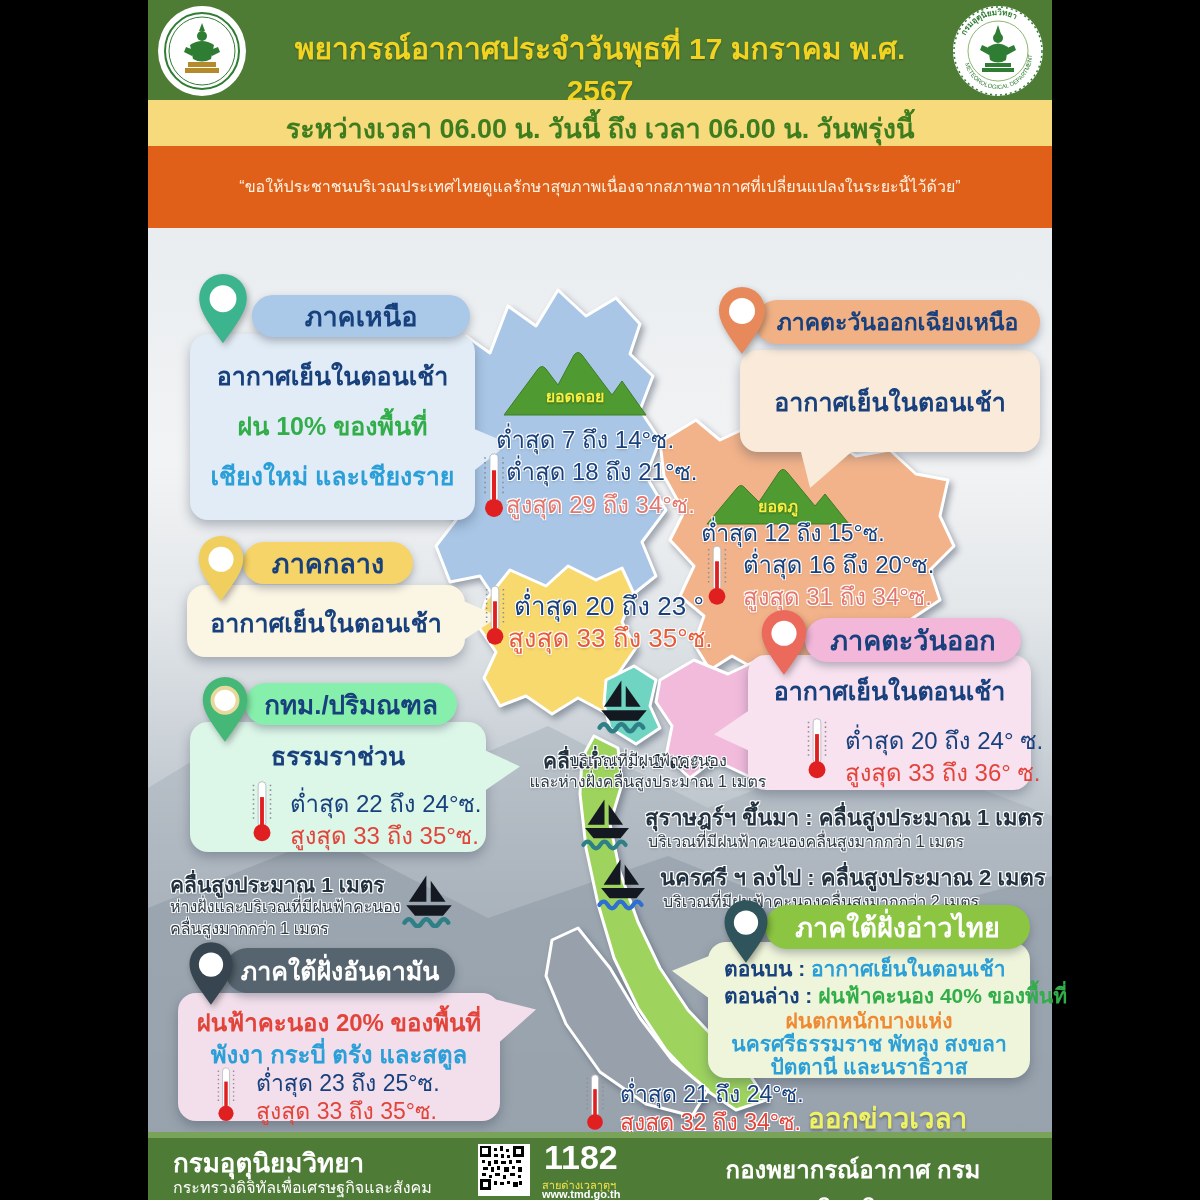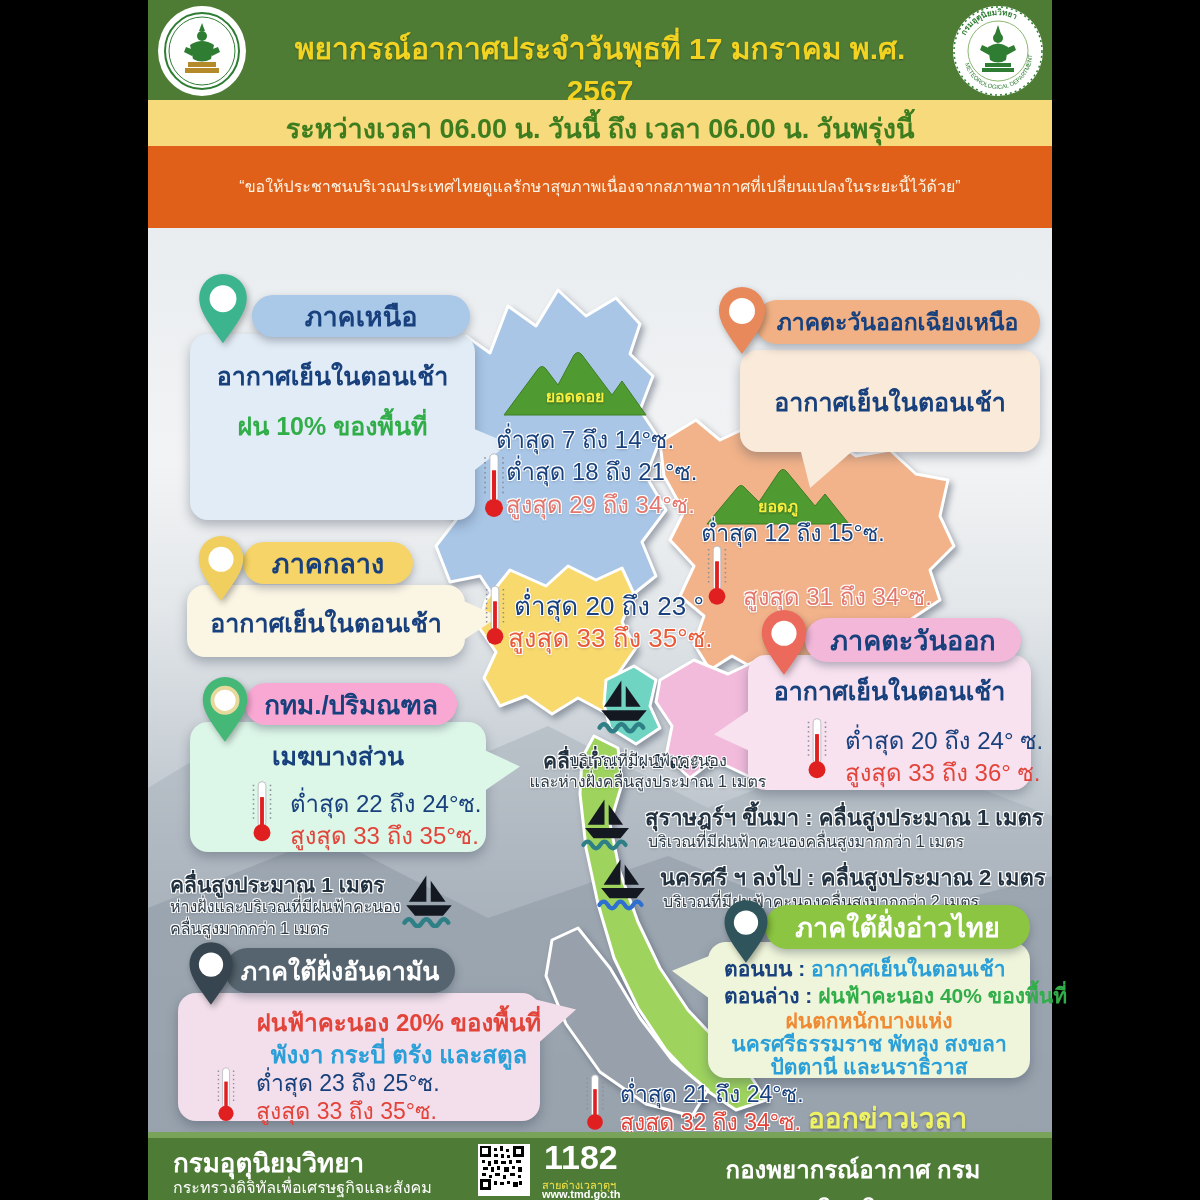--- a/index.html
+++ b/index.html
@@ -106,20 +106,21 @@
           <path d="M446,508 L470,520 L474,556 L462,596 L472,644 L490,694 L512,740 L540,782 L572,816 L600,844 L618,872 L588,882 L552,858 L518,822 L490,780 L466,730 L450,676 L438,620 L432,566 L434,530 Z" fill="#9ed45e"></path>
           <path d="M430,700 L462,740 L492,790 L524,832 L560,862 L544,888 L498,876 L452,844 L418,796 L398,748 L404,712 Z" fill="#98a1ab"></path>
         </g>
       </svg>
     </div>
 
     <div class="cbox" style="left:42px;top:334px;width:285px;height:186px;background:#e2ecf6;">
       <div class="tail" style="right:-34px;top:92px;width:42px;height:50px;background:#e2ecf6;clip-path:polygon(0 0,0 100%,100% 35%);"></div>
       <div class="clines navy" style="top:22px;font-size:25px;">อากาศเย็นในตอนเช้า</div>
       <div class="clines grn" style="top:72px;font-size:25px;">ฝน 10% ของพื้นที่</div>
+      <div class="clines blu" style="top:122px;font-size:25px;">เชียงใหม่ และเชียงราย</div>
     </div>
     <div class="pill" style="left:104px;top:295px;width:218px;height:42px;background:#aac8e8;color:#17407c;font-size:27px;">
       <span>ภาคเหนือ</span>
     </div>
     <div class="abs" style="left:44px;top:270px;width:62px;height:76px;filter:drop-shadow(2px 3px 3px rgba(0,0,0,.3));">
       <svg viewBox="0 0 60 72" width="62" height="76">
           <path d="M30,70 C14,48 7,38 7,26 a23,23 0 1,1 46,0 C53,38 46,48 30,70 Z" fill="#3cb48e"></path>
           <circle cx="30" cy="27" r="13" fill="#fff"></circle>
         </svg>
     </div>
@@ -172,20 +173,21 @@
       <svg viewBox="0 0 44 84" width="34" height="64">
         <g stroke="#8a9099" stroke-width="2" stroke-dasharray="2 4">
             <line x1="11" y1="8" x2="11" y2="52"></line>
             <line x1="33" y1="8" x2="33" y2="52"></line>
           </g>
         <rect x="17" y="4" width="10" height="58" rx="5" fill="#fff" stroke="#aab0b8"></rect>
         <rect x="19.5" y="24" width="5" height="40" fill="#e02020"></rect>
         <circle cx="22" cy="70" r="11" fill="#e02020"></circle>
       </svg>
     </div>
+    <div class="map-temp navy outline" style="left:595px;top:545px;font-size:24px;">ต่ำสุด 16 ถึง 20°ซ.</div>
     <div class="map-temp salmon outline" style="left:595px;top:577px;font-size:24px;">สูงสุด 31 ถึง 34°ซ.</div>
 
     <div class="cbox" style="left:39px;top:585px;width:278px;height:72px;background:#fbf5e4;">
       <div class="tail" style="right:-34px;top:14px;width:40px;height:44px;background:#fbf5e4;clip-path:polygon(0 0,0 100%,100% 40%);"></div>
       <div class="clines navy" style="top:18px;font-size:25px;">อากาศเย็นในตอนเช้า</div>
     </div>
     <div class="pill" style="left:95px;top:542px;width:170px;height:42px;background:#f6d467;color:#17407c;font-size:27px;">
       <span>ภาคกลาง</span>
     </div>
     <div class="abs" style="left:44px;top:532px;width:58px;height:72px;filter:drop-shadow(2px 3px 3px rgba(0,0,0,.3));">
@@ -204,36 +206,36 @@
         <rect x="17" y="4" width="10" height="58" rx="5" fill="#fff" stroke="#aab0b8"></rect>
         <rect x="19.5" y="24" width="5" height="40" fill="#e02020"></rect>
         <circle cx="22" cy="70" r="11" fill="#e02020"></circle>
       </svg>
     </div>
     <div class="map-temp navy outline" style="left:366px;top:585px;font-size:26px;">ต่ำสุด 20 ถึง 23 °</div>
     <div class="map-temp rorange outline" style="left:360px;top:617px;font-size:26px;">สูงสุด 33 ถึง 35°ซ.</div>
 
     <div class="cbox" style="left:42px;top:722px;width:296px;height:130px;background:#dcf6e8;">
       <div class="tail" style="right:-34px;top:26px;width:40px;height:46px;background:#dcf6e8;clip-path:polygon(0 0,0 100%,100% 40%);"></div>
-      <div class="clines navy" style="top:14px;font-size:25px;">เมฆบางส่วน</div>
+      <div class="clines navy" style="top:14px;font-size:25px;">ธรรมราช่วน</div>
       <div class="abs" style="left:55px;top:56px;width:34px;height:66px;">
         <svg viewBox="0 0 44 84" width="34" height="66">
           <g stroke="#8a9099" stroke-width="2" stroke-dasharray="2 4">
               <line x1="11" y1="8" x2="11" y2="52"></line>
               <line x1="33" y1="8" x2="33" y2="52"></line>
             </g>
           <rect x="17" y="4" width="10" height="58" rx="5" fill="#fff" stroke="#aab0b8"></rect>
           <rect x="19.5" y="24" width="5" height="40" fill="#e02020"></rect>
           <circle cx="22" cy="70" r="11" fill="#e02020"></circle>
         </svg>
       </div>
       <div class="map-temp navy" style="left:100px;top:62px;font-size:24px;">ต่ำสุด 22 ถึง 24°ซ.</div>
       <div class="map-temp red" style="left:100px;top:94px;font-size:24px;">สูงสุด 33 ถึง 35°ซ.</div>
     </div>
-    <div class="pill" style="left:97px;top:683px;width:212px;height:42px;background:#f9a8d4;color:#17407c;font-size:26px;">
+    <div class="pill" style="left:97px;top:683px;width:212px;height:42px;background:#86efac;color:#17407c;font-size:26px;">
       <span>กทม./ปริมณฑล</span>
     </div>
     <div class="abs" style="left:48px;top:673px;width:58px;height:72px;filter:drop-shadow(2px 3px 3px rgba(0,0,0,.3));">
       <svg viewBox="0 0 60 72" width="58" height="72">
           <path d="M30,70 C14,48 7,38 7,26 a23,23 0 1,1 46,0 C53,38 46,48 30,70 Z" fill="#45b878"></path>
           <circle cx="30" cy="27" r="13" fill="#fff" stroke="#e7d89c" stroke-width="4"></circle>
         </svg>
     </div>
 
     <div class="cbox" style="left:600px;top:655px;width:283px;height:135px;background:#f9e2f0;">
@@ -302,21 +304,21 @@
     <div class="marine-sub outline" style="left:22px;top:916px;font-size:16px;">คลื่นสูงมากกว่า 1 เมตร</div>
     <div class="abs" style="left:252px;top:872px;width:58px;height:56px;">
       <svg viewBox="0 0 64 64" width="58" height="56">
         <path d="M29,4 L29,34 L9,34 Z" fill="#141820"></path>
           <path d="M34,10 L34,34 L51,34 Z" fill="#141820"></path>
         <path d="M6,38 L58,38 L48,50 L16,50 Z" fill="#141820"></path>
         <path d="M4,58 q5,-8 10,0 t10,0 t10,0 t10,0 t10,0" fill="none" stroke="#2e7f86" stroke-width="5" stroke-linecap="round"></path>
       </svg>
     </div>
 
-    <div class="cbox" style="left:30px;top:993px;width:322px;height:128px;background:#f2dfeb;padding-left:40px;">
+    <div class="cbox" style="left:30px;top:993px;width:322px;height:128px;background:#f2dfeb;">
       <div class="tail" style="right:-36px;top:6px;width:42px;height:48px;background:#f2dfeb;clip-path:polygon(0 0,0 100%,100% 22%);"></div>
       <div class="clines red" style="top:10px;font-size:24px;">ฝนฟ้าคะนอง 20% ของพื้นที่</div>
       <div class="clines blu" style="top:42px;font-size:24px;">พังงา กระบี่ ตรัง และสตูล</div>
       <div class="abs" style="left:32px;top:72px;width:32px;height:58px;">
         <svg viewBox="0 0 44 84" width="32" height="58">
           <g stroke="#8a9099" stroke-width="2" stroke-dasharray="2 4">
               <line x1="11" y1="8" x2="11" y2="52"></line>
               <line x1="33" y1="8" x2="33" y2="52"></line>
             </g>
           <rect x="17" y="4" width="10" height="58" rx="5" fill="#fff" stroke="#aab0b8"></rect>

